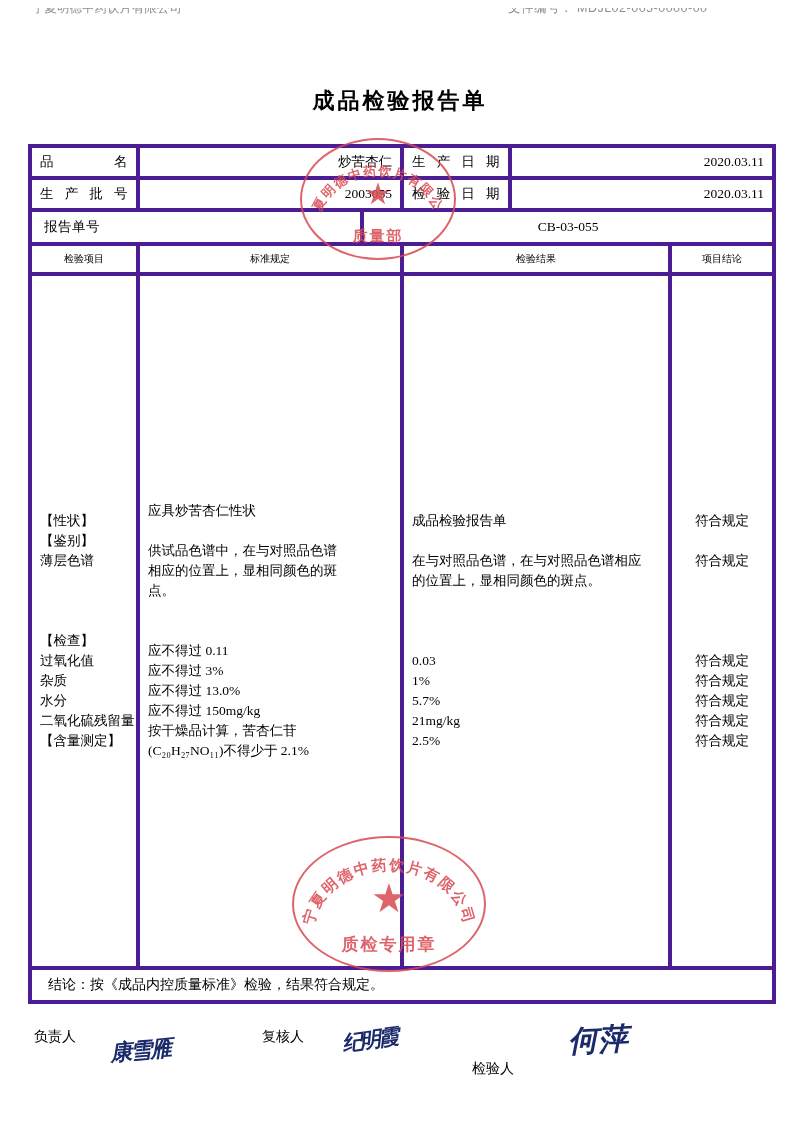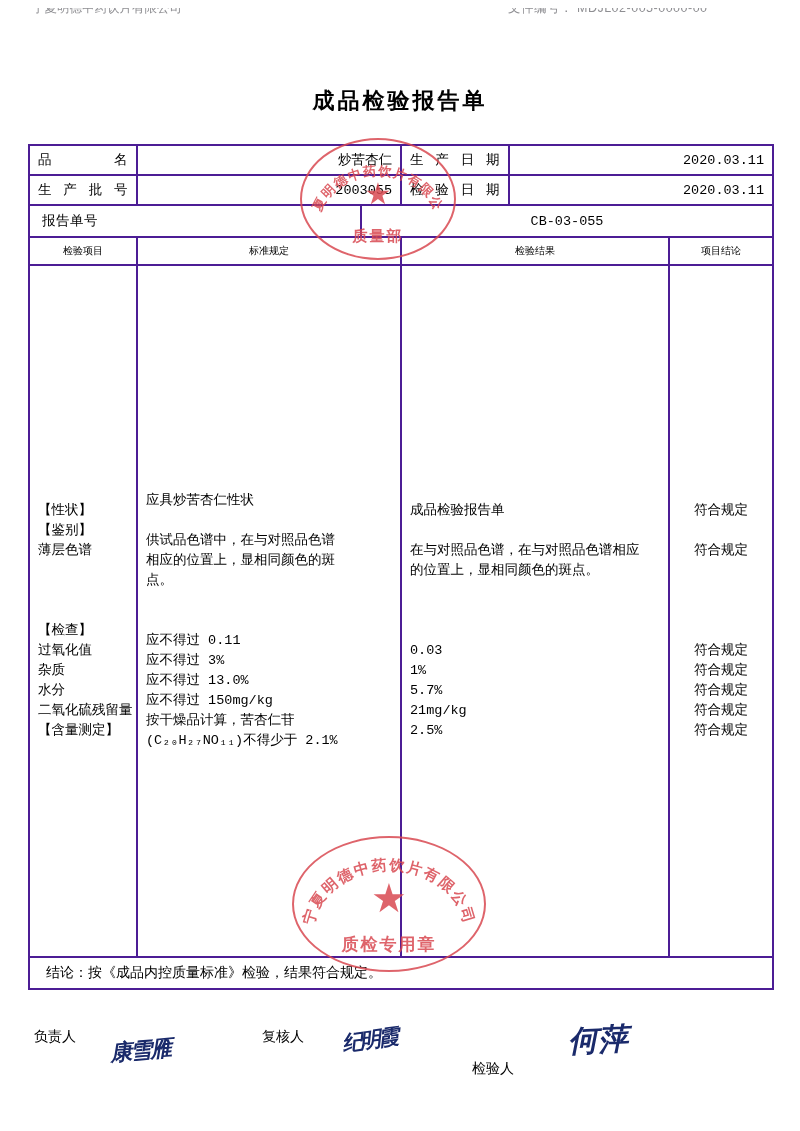--- a/index.html
+++ b/index.html
@@ -58,26 +58,26 @@
   
   .tbl {
     position: absolute;
     left: 28px;
     top: 136px;
     width: 744px;
     border-collapse: collapse;
     table-layout: fixed;
   }
   .tbl td, .tbl th {
-    border: 2px solid #4c1d95;
+    border: 4px solid #4c1d95;
     font-size: 13.5px;
     font-weight: normal;
     padding: 0 8px;
     vertical-align: middle;
-    font-family: Liberation Mono, monospace;
+    font-family: Liberation Serif, serif;
   }
   .r-info td { height: 28px; }
   .lbl {
     text-align: left;
     letter-spacing: 0.5px;
   }
   .lbl-spread {
     text-align: justify;
     text-align-last: justify;
     padding-left: 12px;

